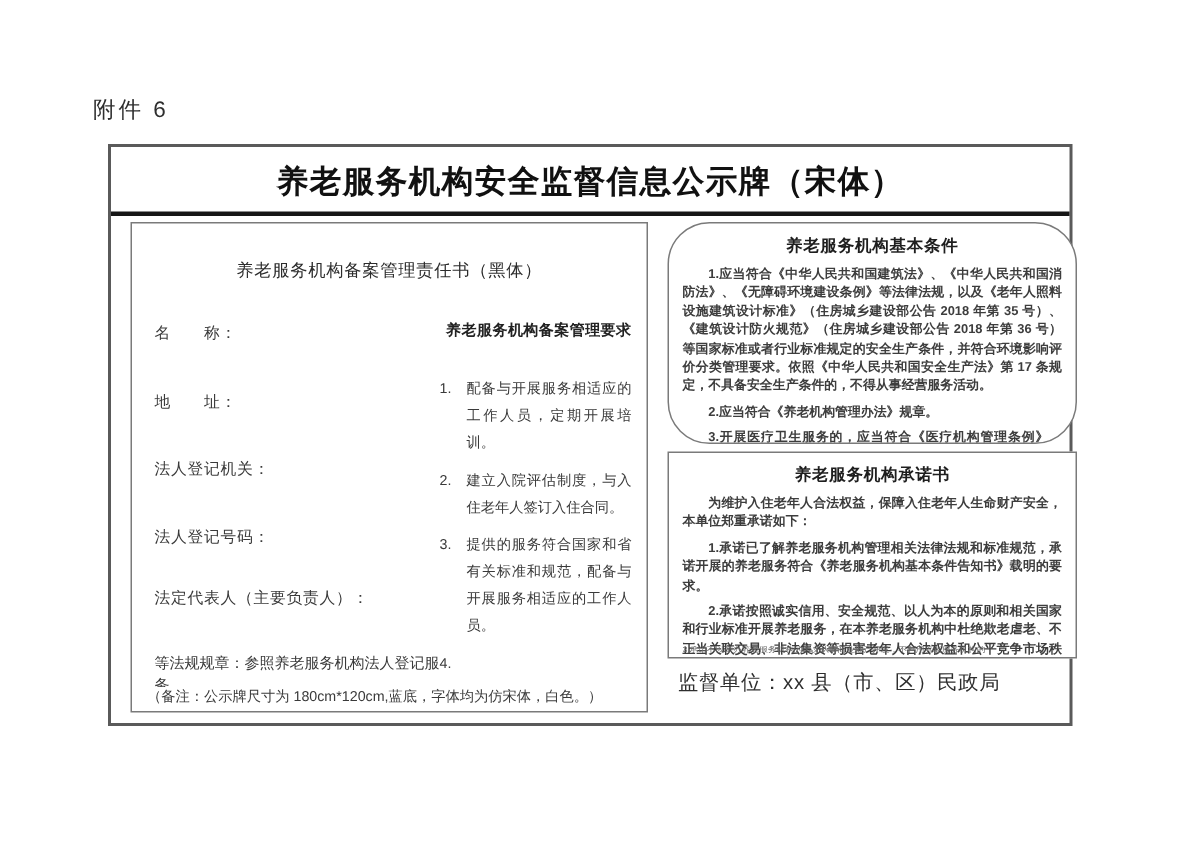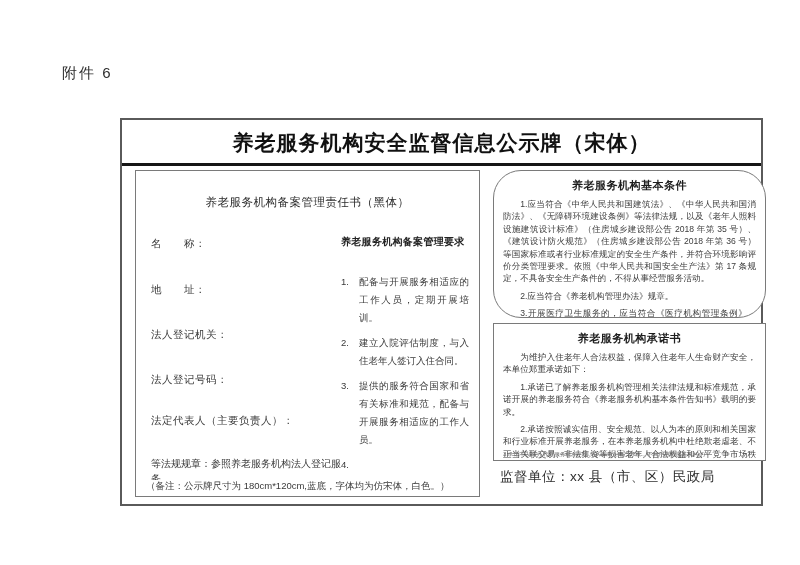--- a/index.html
+++ b/index.html
@@ -10,22 +10,22 @@
     color:#333;
     position:relative;
     overflow:hidden;
   }
   .page{position:absolute;inset:0;background:#fff;}
   .attachment{
     position:absolute;left:62px;top:64px;
     font-size:15px;color:#2e2e2e;letter-spacing:2px;
   }
   .outer-box{
-    position:absolute;left:72px;top:118px;width:643px;height:388px;
-    border:2px solid #5a5a5a;background:#fff;box-sizing:border-box;margin-left:48px;
+    position:absolute;left:72px;top:96px;width:643px;height:388px;
+    border:2px solid #5a5a5a;background:#fff;box-sizing:border-box;
   }
   .main-title{
     position:absolute;left:0;top:0;width:100%;
     text-align:center;font-size:21px;font-weight:bold;color:#111;
     letter-spacing:1px;padding-top:9px;padding-bottom:6px;
     border-bottom:3px solid #161616;box-sizing:border-box;
   }
   .left-box{
     position:absolute;left:13px;top:50px;width:345px;height:327px;
     border:1.5px solid #7a7a7a;box-sizing:border-box;background:#fff;
@@ -33,39 +33,39 @@
   .left-title{
     position:absolute;left:0;top:24px;width:100%;text-align:center;
     font-size:11.5px;color:#2c2c2c;letter-spacing:0.5px;
   }
   .field{position:absolute;left:15px;font-size:10.5px;color:#3a3a3a;letter-spacing:0.5px;}
   .f0{top:66px}.f1{top:112px}.f2{top:157px}.f3{top:202px}.f4{top:243px}
   .scope-line{position:absolute;left:15px;top:286px;font-size:10px;color:#3a3a3a;}
   .scope-clip{position:absolute;left:15px;top:301px;height:8px;overflow:hidden;font-size:10px;color:#3a3a3a;}
   .note-line{position:absolute;left:10px;top:309px;font-size:9.5px;color:#3a3a3a;white-space:nowrap;}
   .req-col{position:absolute;left:205px;top:64px;width:128px;}
-  .req-title{font-size:10px;font-weight:bold;color:#222;text-align:left;letter-spacing:0.3px;}
+  .req-title{font-size:10px;font-weight:bold;color:#222;text-align:right;letter-spacing:0.3px;}
   .req-list{margin:24px 0 0 0;padding:0;list-style:none;}
   .req-item{display:flex;margin-bottom:7px;font-size:9.5px;line-height:18px;color:#3a3a3a;}
   .req-num{width:18px;flex:none;}
   .req-text{flex:1;text-align:justify;}
   .right-box{
     position:absolute;left:371px;width:273px;
     border:1.5px solid #7a7a7a;box-sizing:border-box;background:#fff;
     padding:0 9px;overflow:hidden;
   }
   .rb1{top:50px;height:148px;border-radius:28px;}
   .rb2{top:203px;height:138px;}
   .rb-title{
     text-align:center;font-size:11px;font-weight:bold;color:#1e1e1e;
     margin:7px 0 2px 0;letter-spacing:0.5px;
   }
   .rb-p{
     font-size:8.6px;line-height:12.4px;color:#3d3d3d;
-    text-align:justify;text-indent:2em;margin:5px 0 0 0;
+    text-align:justify;text-indent:2em;margin:5px 0 0 0;font-weight:bold;
   }
   .clipped-line{
     position:absolute;left:9px;right:9px;bottom:1px;
     font-size:6px;color:#6a6a6a;white-space:nowrap;overflow:hidden;
     letter-spacing:-0.2px;transform:scaleY(0.85);transform-origin:bottom;
   }
   .supervisor{
     position:absolute;left:378px;top:348px;
     font-size:13.5px;color:#2e2e2e;letter-spacing:0.5px;
   }

